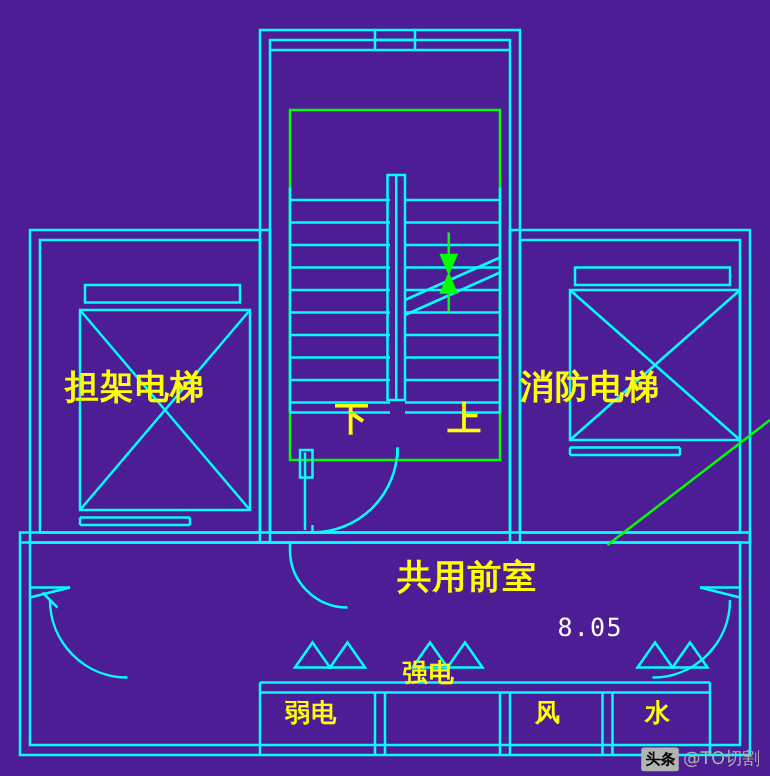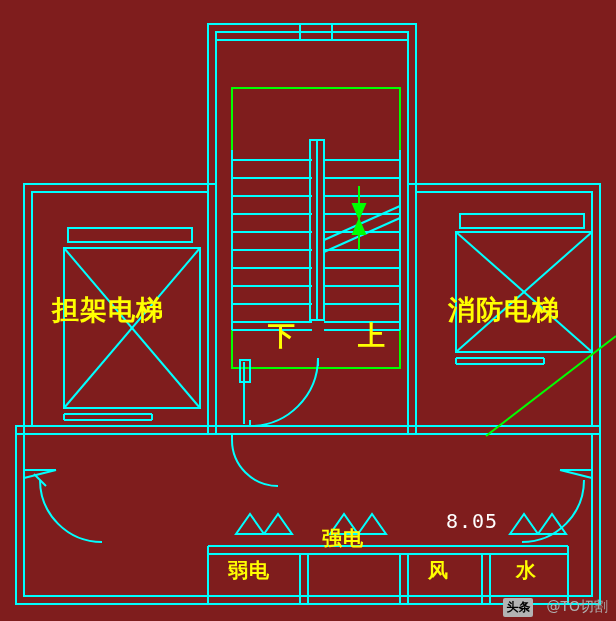--- a/index.html
+++ b/index.html
@@ -1,19 +1,19 @@
 <!DOCTYPE html>
 <html><head>
 <meta charset="utf-8">
 <style>
   html,body{margin:0;padding:0;background:#000;}
   #root{
     position:relative;
     width:616px;height:621px;
-    background:#7f1d1d;
+    background:#4c1d95;
     overflow:hidden;
     font-family:"DejaVu Sans","Liberation Sans",sans-serif;
     text-decoration:underline;
   }
   .lbl{
     position:absolute;
     color:#ffff00;
     font-family:"DejaVu Sans","Liberation Sans",sans-serif;
     white-space:nowrap;
     line-height:1;
@@ -27,21 +27,21 @@
     font-size:20px;
     letter-spacing:1px;
   }
   .wm{
     position:absolute;
     color:#b0b0b0;
     font-family:"DejaVu Sans","Liberation Sans",sans-serif;
     font-size:14px;
     white-space:nowrap;
   }
-  .wm .tt{display:inline-block;background:#b3b3b3;color:#000;font-weight:bold;padding:1px 3px;border-radius:2px;font-size:12px;margin-right:13px;}
+  .wm .tt{display:inline-block;background:#b3b3b3;color:#000;font-weight:bold;padding:1px 3px;border-radius:2px;font-size:12px;margin-right:3px;}
   svg{position:absolute;left:0;top:0;}
 </style>
 </head>
 <body>
 
 <div id="root">
 
   <svg width="616" height="621">
     <g stroke="#00ffff" fill="none" stroke-width="2">
 
@@ -169,28 +169,29 @@
       <line x1="359" y1="250" x2="359" y2="232"></line>
       <path d="M353 234 L365 234 L359 220 Z"></path>
     </g>
     <g stroke="#00ff00" stroke-width="2" fill="none">
       <line x1="486" y1="436" x2="616" y2="336"></line>
     </g>
   </svg>
 
   <div class="lbl lbl-big" style="left:52px;top:296px;">担架电梯</div>
 
-  <div class="lbl lbl-big" style="left:448px;top:296px;text-align:center;">消防电梯</div>
+  <div class="lbl lbl-big" style="left:416px;top:296px;text-align:center;">消防电梯</div>
 
   <div class="lbl lbl-big" style="left:268px;top:322px;">下</div>
 
   <div class="lbl lbl-big" style="left:358px;top:322px;">上</div>
 
-
-  <div class="num" style="left:446px;top:490px;margin-top:19px;">8.05</div>
+  <div class="lbl lbl-big" style="left:318px;top:448px;">共用前室</div>
+
+  <div class="num" style="left:446px;top:490px;">8.05</div>
 
   <div class="lbl lbl-mid" style="left:228px;top:560px;">弱电</div>
 
   <div class="lbl lbl-mid" style="left:322px;top:528px;">强电</div>
 
   <div class="lbl lbl-mid" style="left:428px;top:560px;">风</div>
 
   <div class="lbl lbl-mid" style="left:516px;top:560px;">水</div>
 
   <div class="wm" style="right:8px;bottom:4px;">

